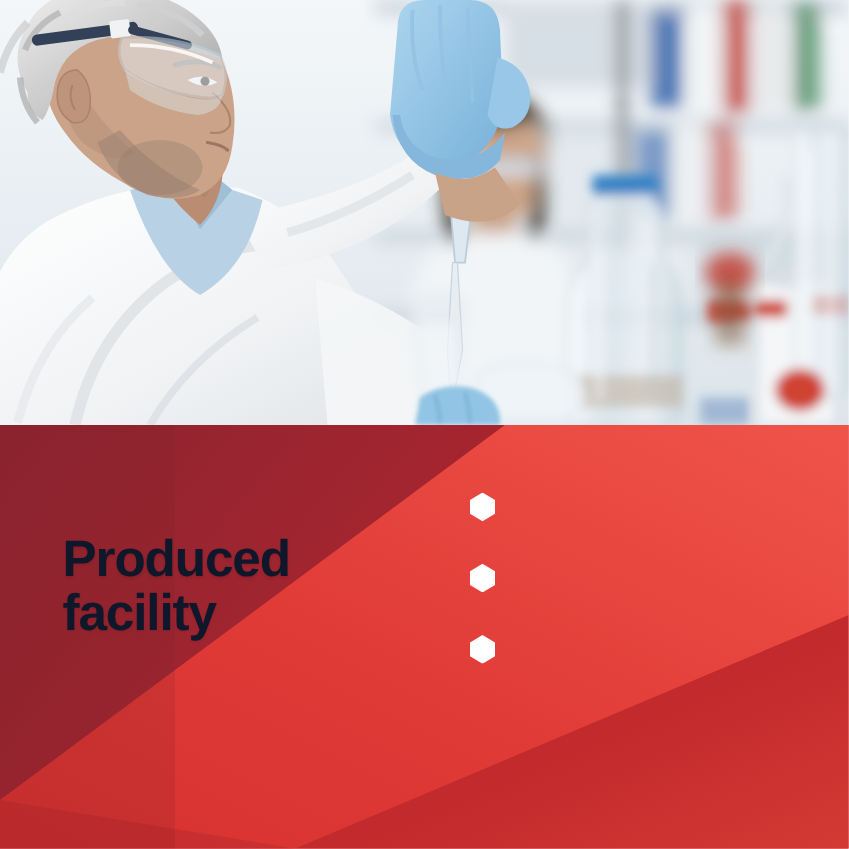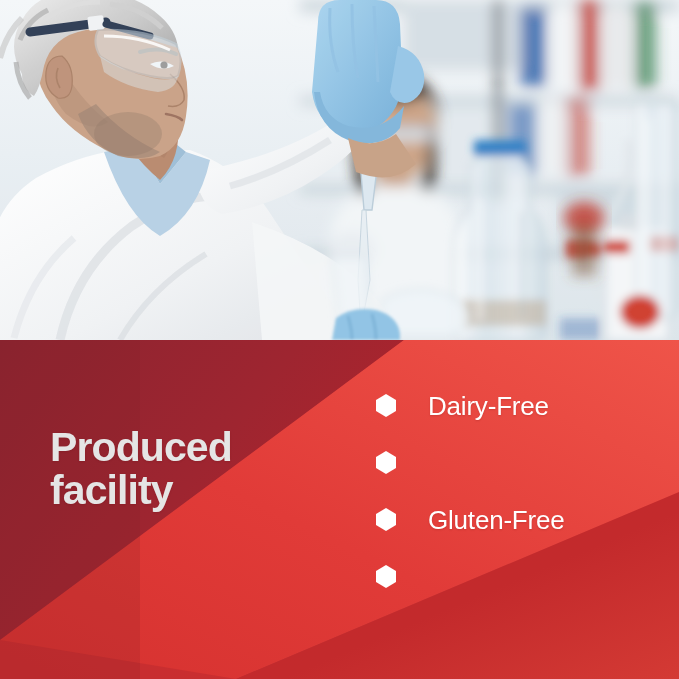--- a/index.html
+++ b/index.html
@@ -48,21 +48,21 @@
     width: 679px; height: 339px;
     display: block;
   }
 
   
   #headline {
     position: absolute;
     left: 50px;
     top: 86px;
     width: 290px;
-    color: #e5e5e5;
+    color: #0f172a;
     font-size: 41px;
     font-weight: bold;
     line-height: 1.06;
     letter-spacing: -0.9px;
     z-index: 5;
     text-shadow: 0 1px 2px rgba(90,10,18,0.18);
   }
   #headline .hl-line { display: block; white-space: nowrap; }
 
   
@@ -369,28 +369,23 @@
     </svg>
 
     <h1 id="headline">
       <span class="hl-line">Produced</span>
       <span class="hl-line">facility</span>
     </h1>
 
     <ul id="feature-list">
       <li class="feature-row">
         <span class="hex-bullet"></span>
-        <span class="feature-label">Dairy-Free</span>
       </li>
       <li class="feature-row">
         <span class="hex-bullet"></span>
       </li>
       <li class="feature-row">
         <span class="hex-bullet"></span>
-        <span class="feature-label">Gluten-Free</span>
-      </li>
-      <li class="feature-row">
-        <span class="hex-bullet"></span>
       </li>
     </ul>
 
   </div>
 </div>
 
 </body></html>

